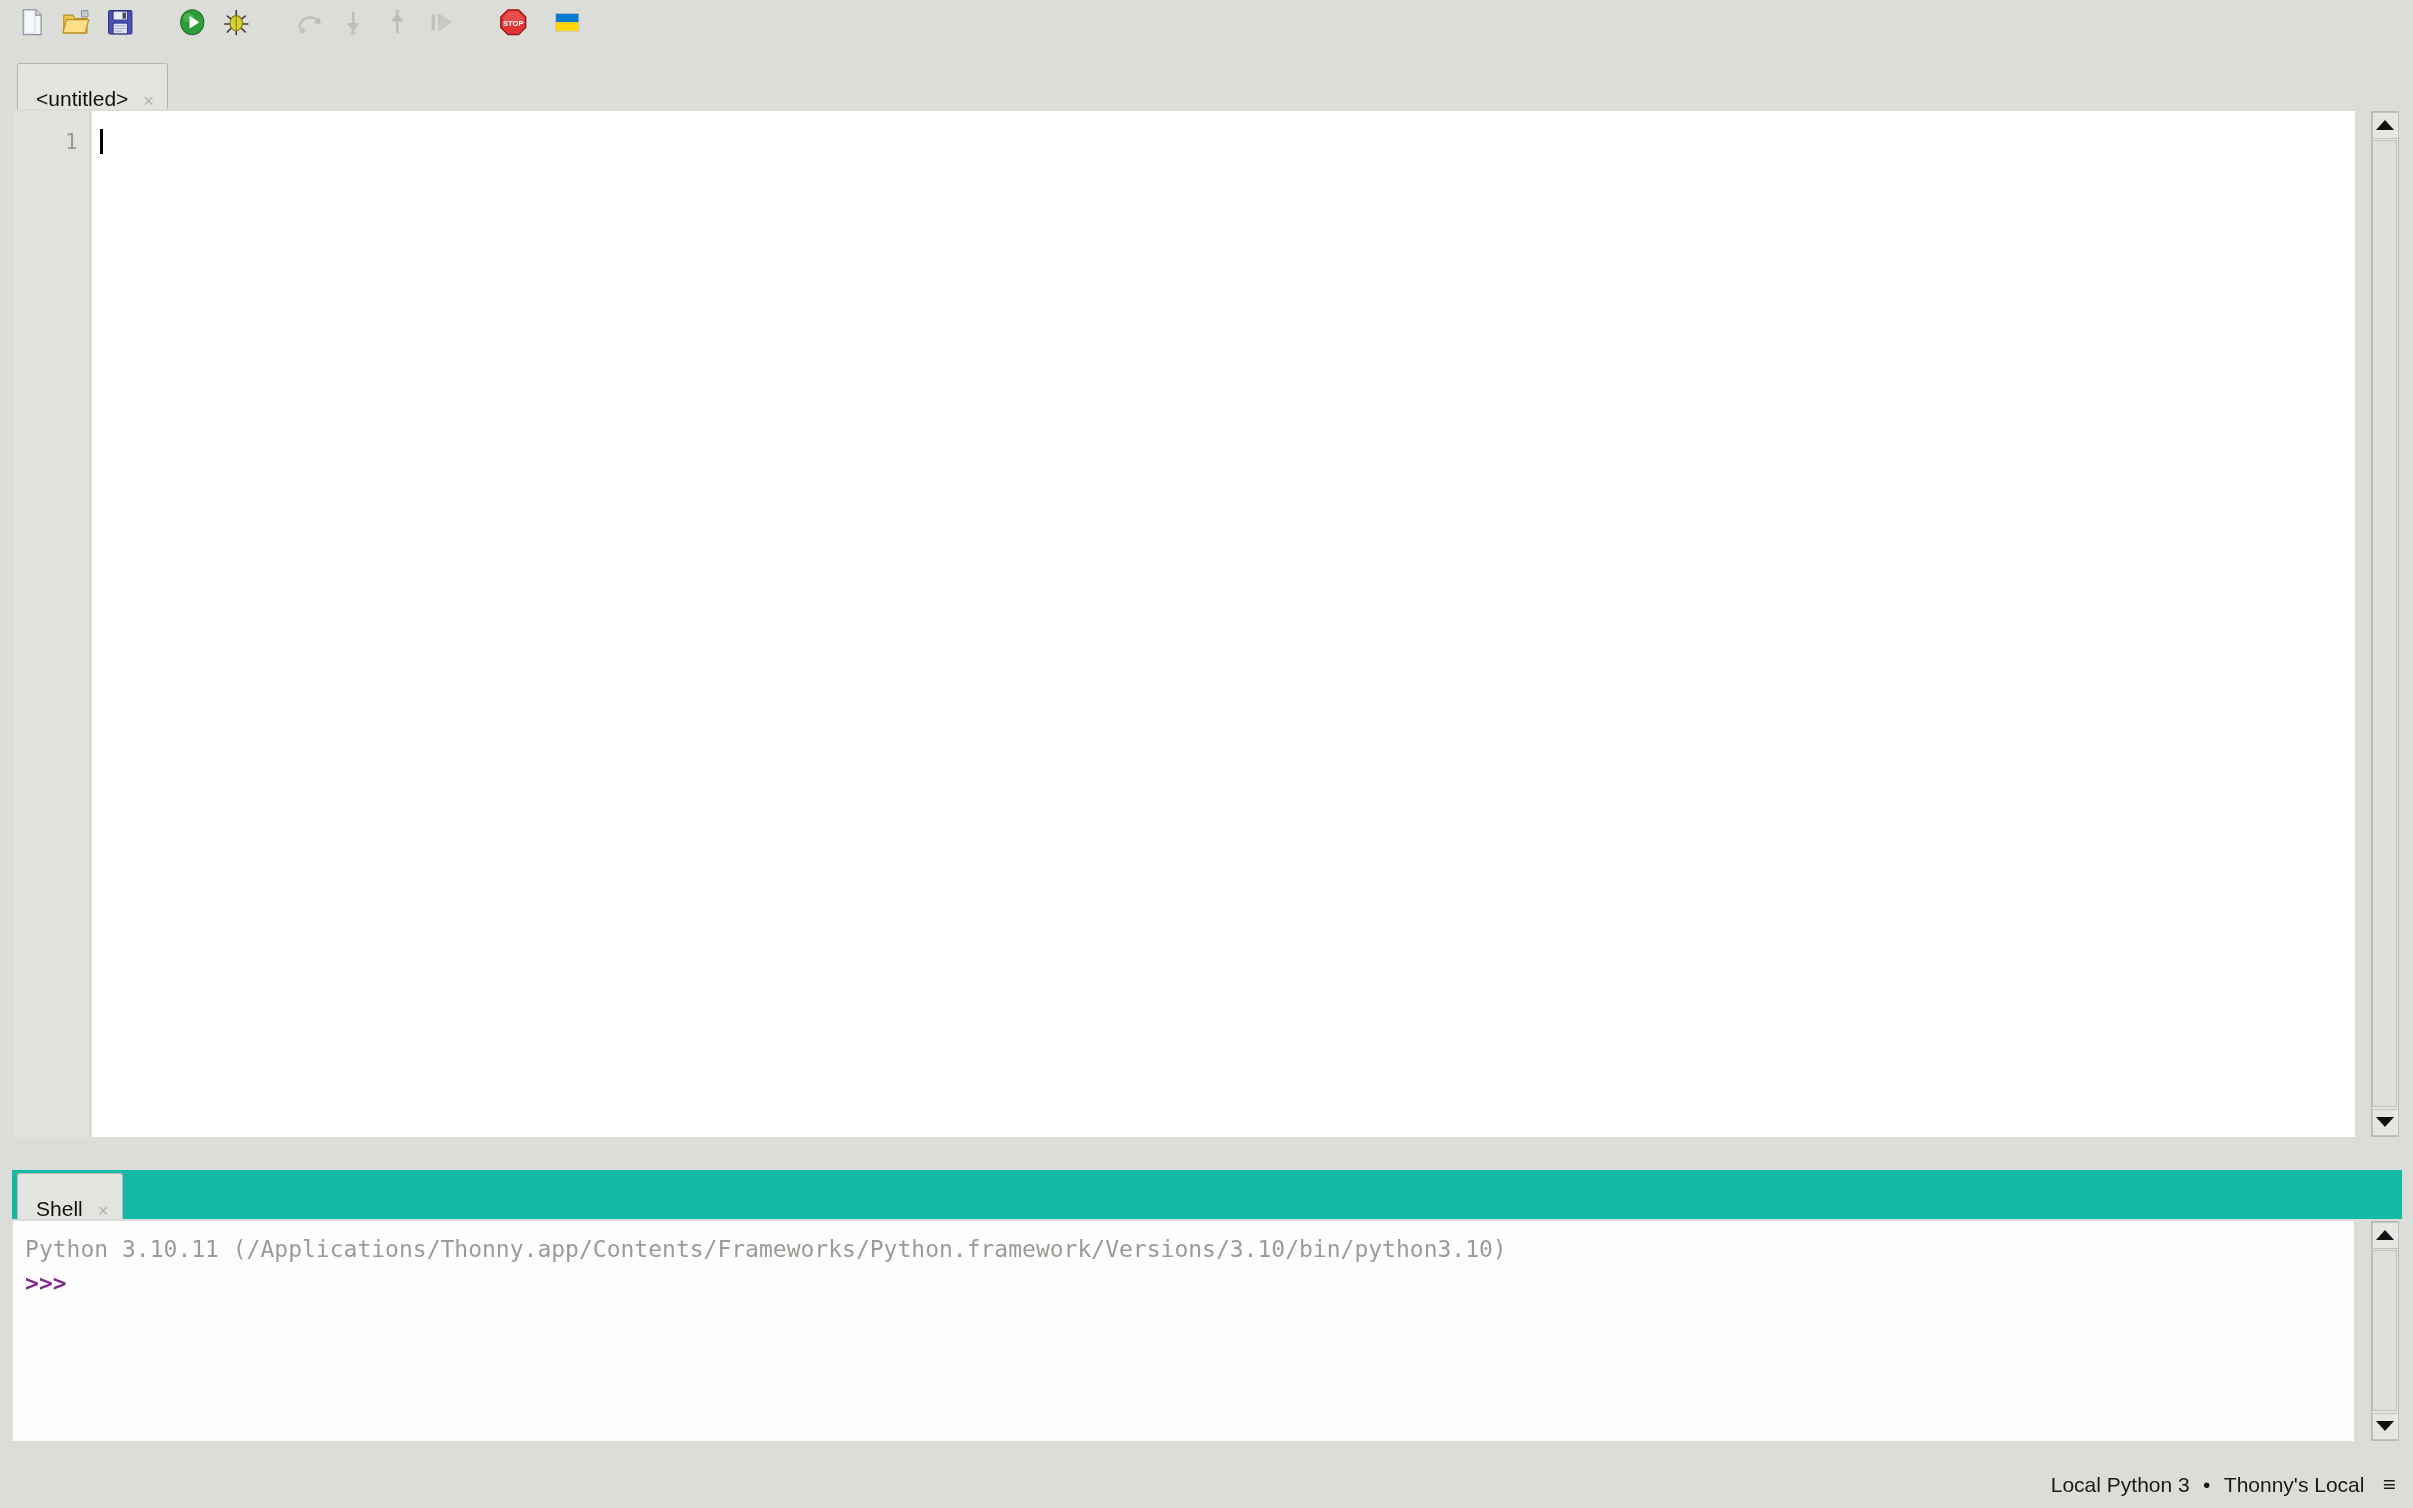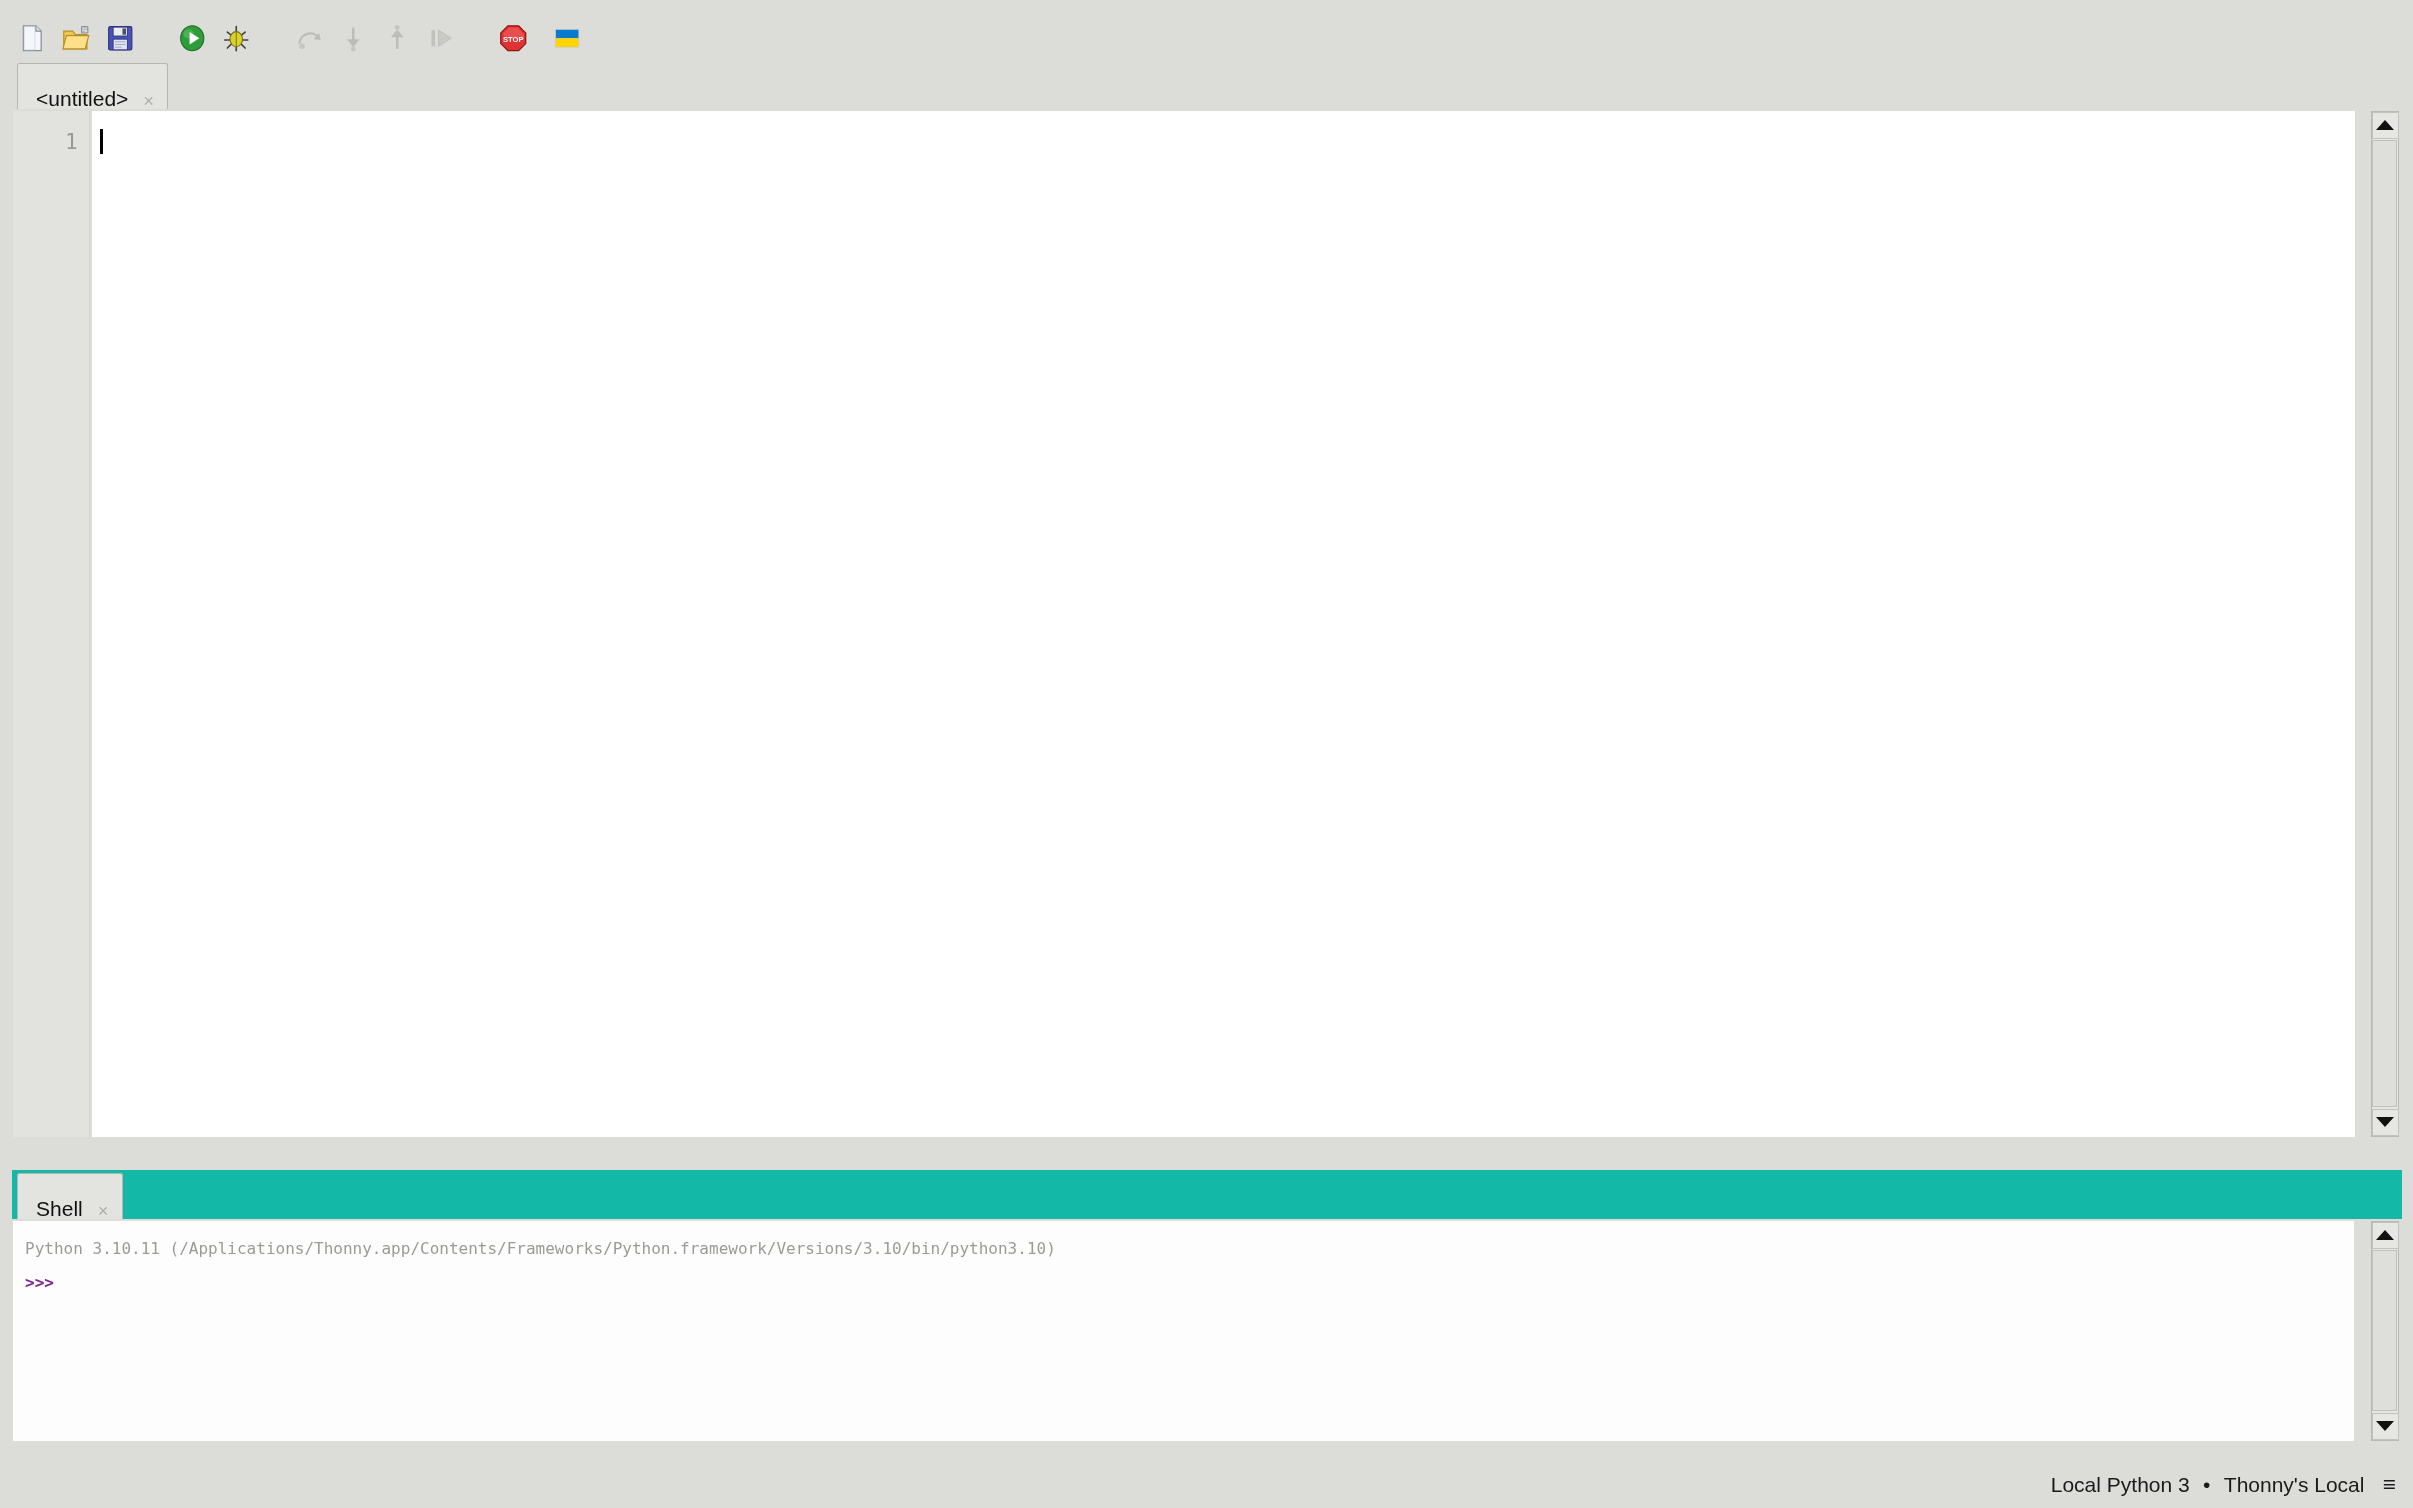--- a/index.html
+++ b/index.html
@@ -24,21 +24,21 @@
     left: 0; top: 0;
     width: 2413px; height: 60px;
     background: #dcdcd8;
     display: flex;
     align-items: center;
   }
   .tb-btn {
     width: 44px; height: 44px;
     margin: 0 0;
     display: flex;
-    align-items: flex-end;
+    align-items: flex-start;
     justify-content: center;
     position: relative;
   }
   .tb-gap-lg { width: 28.5px; }
   .tb-gap-sm { width: 10px; }
   .tb-icon { width: 28.5px; height: 28.5px; display: block; }
   .dim { opacity: 0.32; }
 
   
   #editor-notebook {
@@ -181,21 +181,21 @@
   }
   #shell-text {
     position: absolute;
     left: 1.7px; top: 1.7px;
     width: 2341px;
     height: 220px;
     background: #fdfdfd;
     box-sizing: border-box;
     padding: 11.7px 0 0 11.7px;
     font-family: "DejaVu Sans Mono", monospace;
-    font-size: 16px;
+    font-size: 23px;
     line-height: 34px;
     white-space: pre;
   }
   .shell-banner { color: #9b9b96; }
   .shell-prompt { color: #7d2b8c; font-weight: bold; }
 
   
   #statusbar {
     position: absolute;
     left: 0; bottom: 0;

